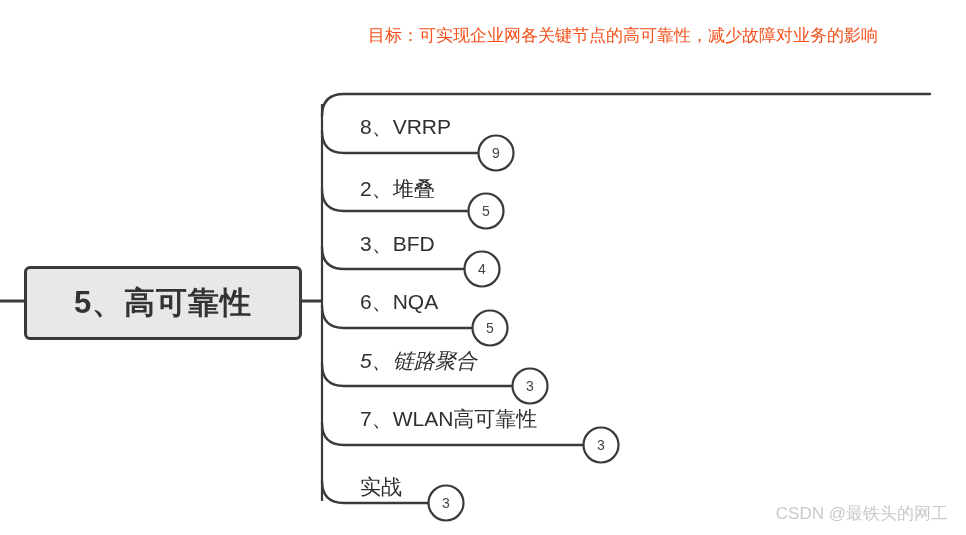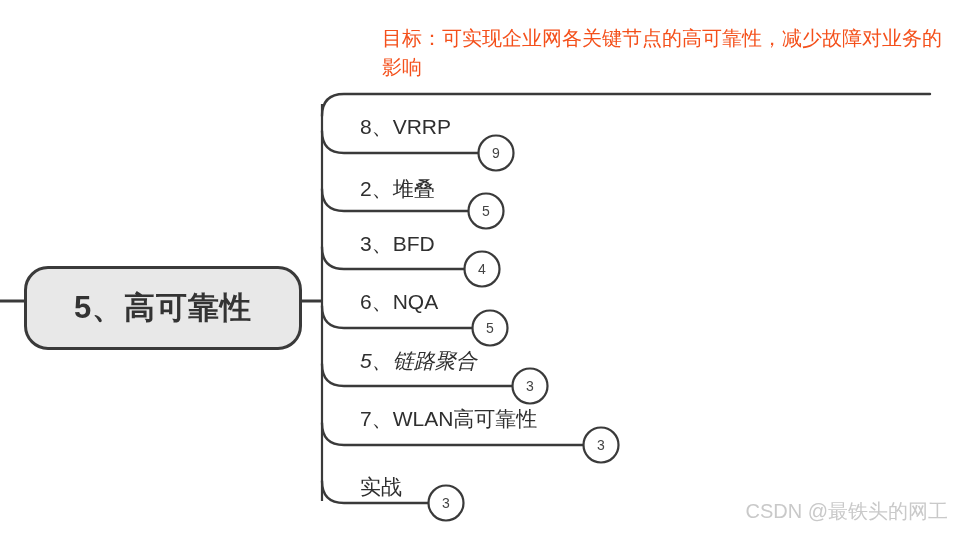--- a/index.html
+++ b/index.html
@@ -22,62 +22,62 @@
     left: 0;
     top: 0;
     width: 966px;
     height: 535px;
   }
   .root-node {
     position: absolute;
     left: 24px;
     top: 266px;
     width: 278px;
-    height: 84px;
+    height: 74px;
     box-sizing: border-box;
     background: #e8e8e8;
     border: 3px solid #3a3a3a;
-    border-radius: 24px;
+    border-radius: 6px;
     display: flex;
     align-items: center;
     justify-content: center;
   }
   .root-label {
     font-size: 31px;
     font-weight: bold;
     color: #333333;
     letter-spacing: 1px;
     white-space: nowrap;
   }
   .goal-title {
     position: absolute;
-    left: 382px;
+    left: 368px;
     top: 24px;
     width: 560px;
-    font-size: 20px;
+    font-size: 17px;
     line-height: 1.45;
     color: #f4501b;
     white-space: pre-wrap;
   }
   .branch-label {
     position: absolute;
     font-size: 21px;
     color: #2f2f2f;
     white-space: nowrap;
   }
   .badge-num {
     font-size: 14px;
     fill: #444444;
     font-family: "Liberation Sans", "DejaVu Sans", sans-serif;
   }
   .watermark {
     position: absolute;
     right: 18px;
     bottom: 10px;
-    font-size: 20px;
+    font-size: 17px;
     color: #c9c9c9;
     white-space: nowrap;
   }
 </style>
 </head>
 <body>
 
 <div id="canvas">
 
   <svg id="wires" viewBox="0 0 966 535" xmlns="http://www.w3.org/2000/svg">

